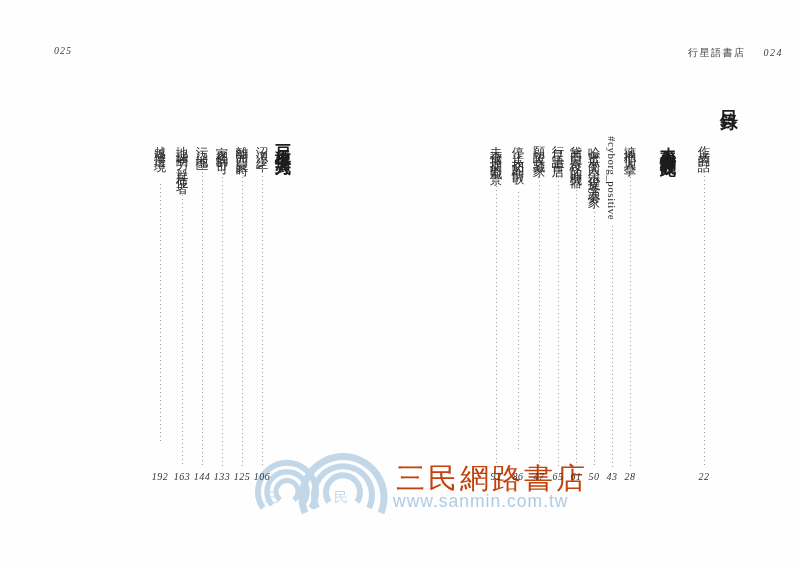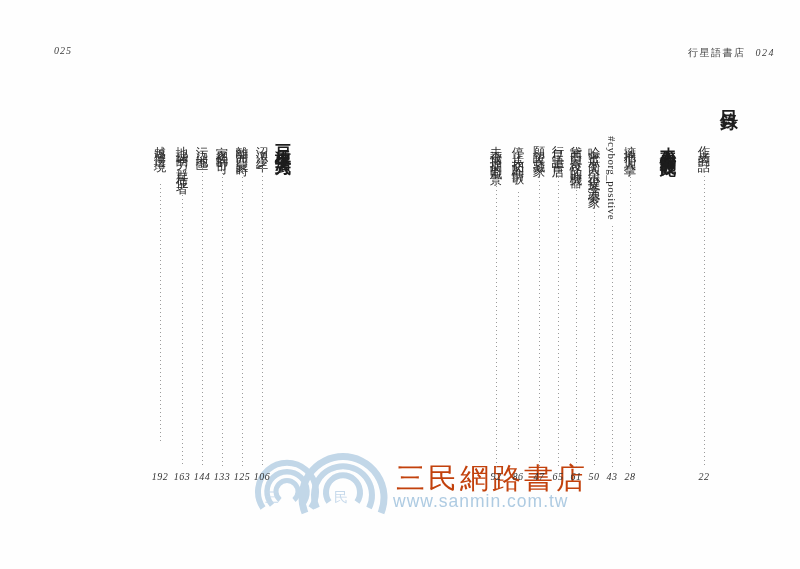--- a/index.html
+++ b/index.html
@@ -2,21 +2,21 @@
 <html><head>
 <meta charset="utf-8">
 <style>
   html,body{margin:0;padding:0;}
   body{width:800px;height:569px;background:#ffffff;font-family:"Liberation Serif","DejaVu Serif",serif;}
   .spread{position:relative;width:800px;height:569px;background:#fefefe;overflow:hidden;}
 
   
   .folio-left{position:absolute;left:54px;top:45px;font-style:italic;font-size:10px;color:#3c3c3c;letter-spacing:1px;}
   .running-head{position:absolute;left:688px;top:46px;font-size:10px;color:#3c3c3c;letter-spacing:1.5px;white-space:nowrap;}
-  .running-head .folio-num{font-style:italic;margin-left:10px;}
+  .running-head .folio-num{font-style:italic;margin-left:18px;}
 
   
   .toc-title{position:absolute;left:717px;top:96px;writing-mode:vertical-rl;text-orientation:mixed;
     font-size:18px;font-weight:bold;color:#1e1e1e;letter-spacing:3px;}
 
   
   .entry{position:absolute;top:136px;height:346px;width:22px;display:flex;flex-direction:column;align-items:center;}
   .vtitle{writing-mode:vertical-rl;text-orientation:mixed;font-size:12.5px;letter-spacing:4.5px;
     color:#2a2a2a;line-height:22px;white-space:nowrap;}
   .entry.heading{top:134px;}

